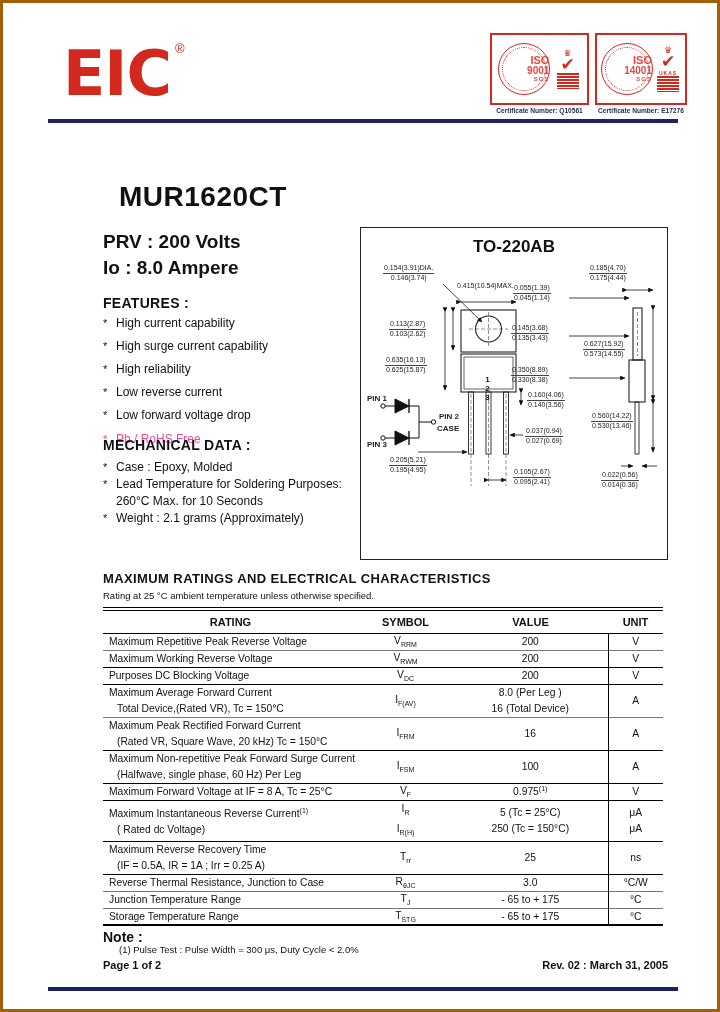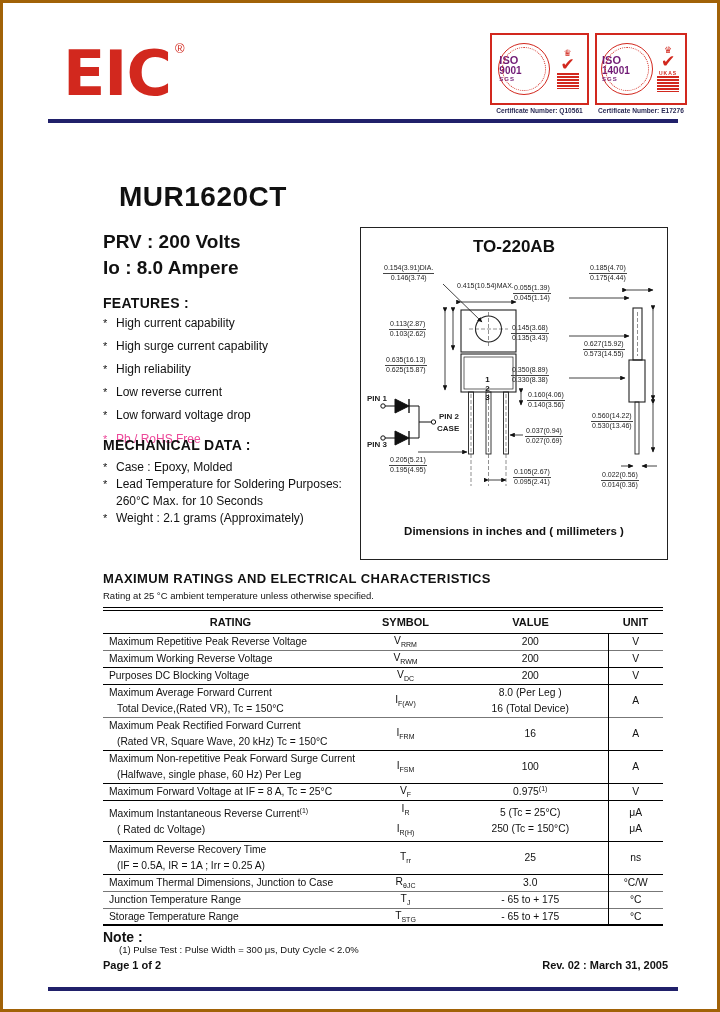--- a/index.html
+++ b/index.html
@@ -7,21 +7,21 @@
   .page{position:relative;width:720px;height:1012px;margin:0 auto;background:#ffffff;
         font-family:"Liberation Sans","DejaVu Sans",sans-serif;color:#111;overflow:hidden;
         border:3px solid #a16207;}
   
   .logo{position:absolute;left:60px;top:30px;width:130px;height:80px;}
   .badge{position:absolute;top:30px;height:72px;border:2px solid #d2281e;background:#fff;
          display:flex;align-items:center;justify-content:space-evenly;padding:2px;}
   .badge1{left:487px;width:99px;}
   .badge2{left:592px;width:92px;}
   .seal{position:relative;width:52px;height:52px;border:1.6px solid #d2281e;border-radius:50%;
-        display:flex;flex-direction:column;align-items:flex-start;justify-content:center;color:#701a75;}
+        display:flex;flex-direction:column;align-items:flex-end;justify-content:center;color:#ef4444;}
   .seal::before{content:"";position:absolute;inset:3px;border:1px dotted #d2281e;border-radius:50%;}
   .seal-iso{font-size:11px;font-weight:bold;line-height:11px;}
   .seal-num{font-size:10px;font-weight:bold;line-height:10px;}
   .seal-sgs{font-size:6px;font-weight:bold;letter-spacing:1px;line-height:7px;}
   .ribbon{display:flex;flex-direction:column;align-items:center;width:26px;}
   .crown{color:#d2281e;font-size:9px;line-height:8px;}
   .check{color:#d2281e;font-size:17px;line-height:16px;font-weight:bold;}
   .ribbox{width:22px;height:16px;background:#d2281e;
           background-image:repeating-linear-gradient(#d2281e 0 2px,#ffffff 2px 3px);}
   .ukas{color:#d2281e;font-size:5px;font-weight:bold;letter-spacing:1px;line-height:6px;}
@@ -265,21 +265,20 @@
         <span class="t">0.105(2.67)</span>
         <span class="b">0.095(2.41)</span>
       </div>
 
     <div class="pinlbl" style="left:6px;top:166px">PIN 1</div>
     <div class="pinlbl" style="left:78px;top:184px">PIN 2</div>
     <div class="pinlbl" style="left:76px;top:196px">CASE</div>
     <div class="pinlbl" style="left:6px;top:212px">PIN 3</div>
     <div class="leadnums">1 2 3</div>
 
-    <div class="pkg-caption">Dimensions in inches and ( millimeters )</div>
   </div>
 
   <div class="ratings-head">MAXIMUM  RATINGS  AND  ELECTRICAL  CHARACTERISTICS</div>
   <div class="ratings-sub">Rating at  25 °C ambient temperature unless otherwise specified.</div>
 
   <div class="tablewrap">
     <div class="dblrule"></div>
     <table>
       <colgroup>
           <col class="c-rating">
@@ -371,21 +370,21 @@
         <tr class="thick h2">
           <td class="rating">
               <div class="l2">Maximum Reverse Recovery Time</div>
               <div class="l2 indent">(IF = 0.5A, IR = 1A ; Irr = 0.25 A)</div>
             </td>
           <td class="sym"><span>T</span><sub class="ss">rr</sub></td>
           <td class="val">25</td>
           <td class="unit">ns</td>
         </tr>
         <tr class="thick">
-          <td class="rating">Maximum Thermal Dimensions, Junction to Case</td>
+          <td class="rating">Reverse Thermal Resistance, Junction to Case</td>
           <td class="sym"><span>R</span><sub class="ss">θJC</sub></td>
           <td class="val">3.0</td>
           <td class="unit">°C/W</td>
         </tr>
         <tr class="thin">
           <td class="rating">Junction Temperature Range</td>
           <td class="sym"><span>T</span><sub class="ss">J</sub></td>
           <td class="val">- 65 to + 175</td>
           <td class="unit">°C</td>
         </tr>

